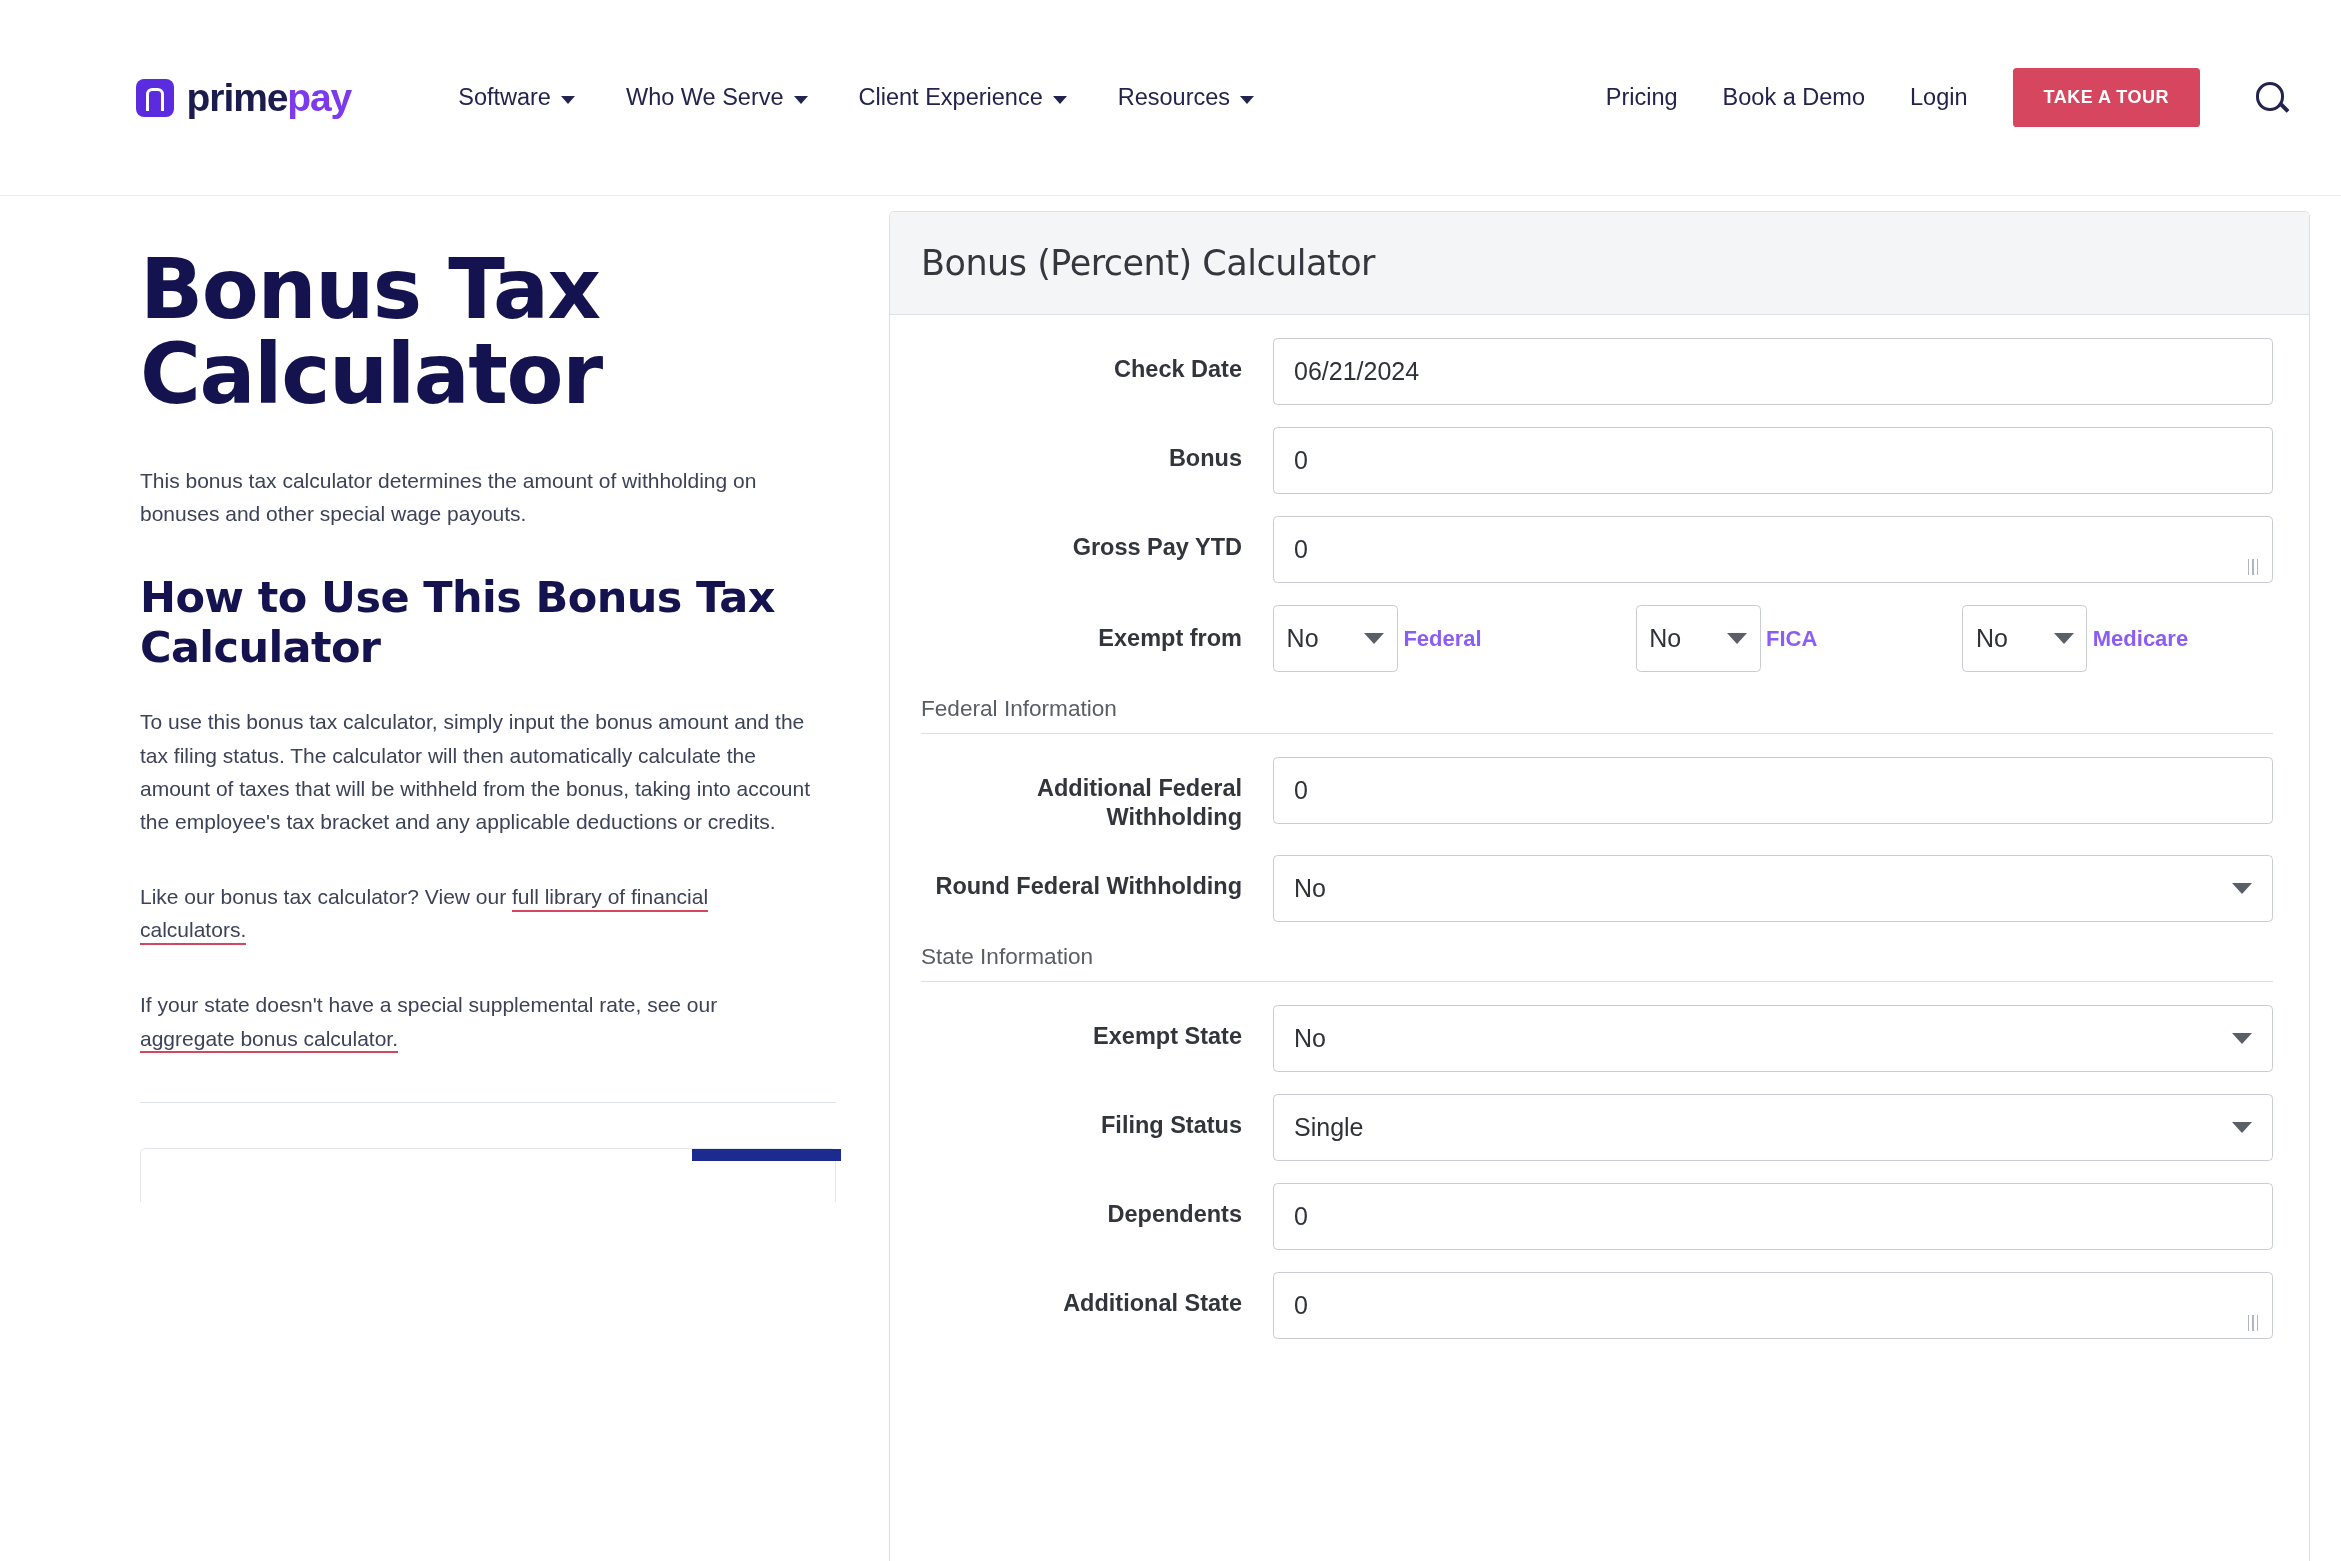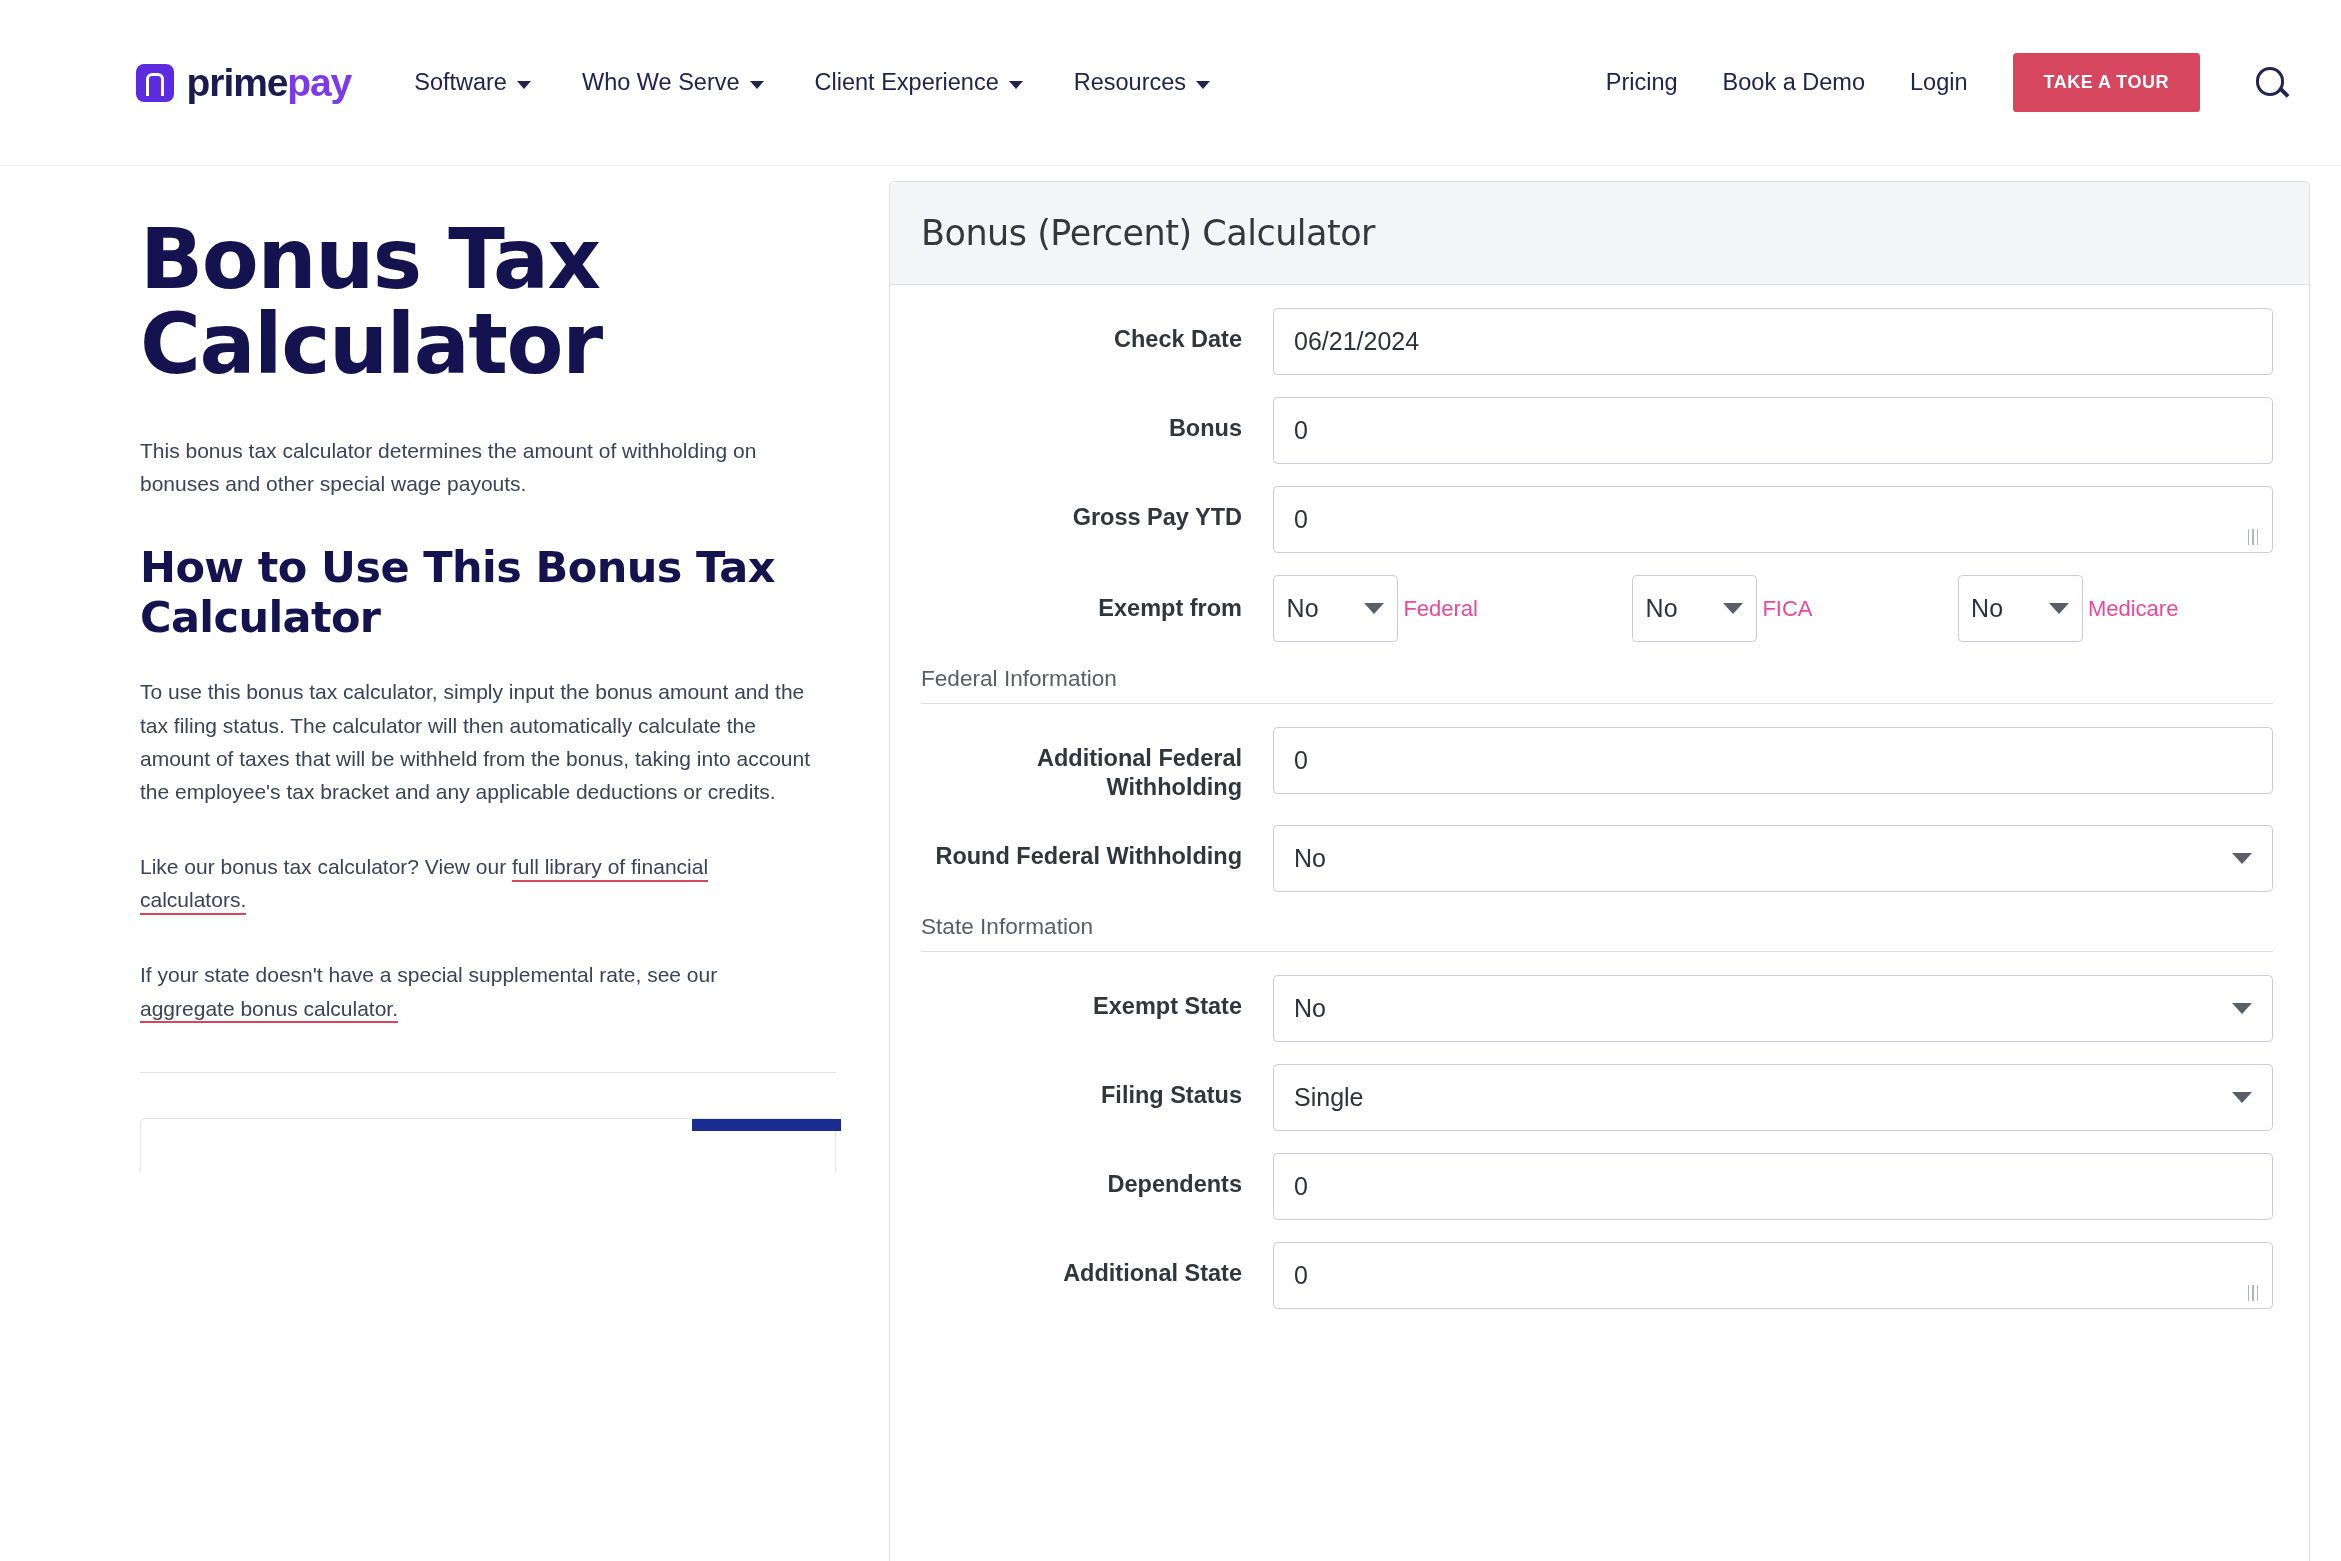--- a/index.html
+++ b/index.html
@@ -6,28 +6,29 @@
   html, body {
     margin: 0; padding: 0;
     width: 2342px; height: 1561px;
     background: #ffffff;
     font-family: "Liberation Sans", sans-serif;
     overflow: hidden;
   }
 
   
   .header {
-    height: 166px;
+    height: 196px;
     width: 100%;
     background: #ffffff;
     display: flex;
     align-items: center;
     padding: 0 54px 0 136px;
     border-bottom: 0.9px solid #eceef1;
     position: relative;
+    gap: 44px;
   }
   .logo-wrap {
     display: flex;
     align-items: center;
     gap: 12.6px;
     margin-right: 63px;
   }
   .logo-mark {
     width: 38px; height: 38px;
     background: #5b2be0;
@@ -297,22 +298,22 @@
     border-radius: 4.5px;
     display: flex;
     align-items: center;
     padding: 0 12.6px;
     font-size: 25px;
     color: #2f3238;
     background: #fff;
   }
   .mini-label {
     font-size: 22px;
-    font-weight: normal;
-    color: #ec4899;
+    font-weight: bold;
+    color: #8b5cf6;
     margin-left: 5.4px;
   }
   .spacer-a { width: 154px; }
   .spacer-b { width: 145px; }
 </style>
 </head>
 <body>
 
 <div class="header">
   <div class="logo-wrap">

